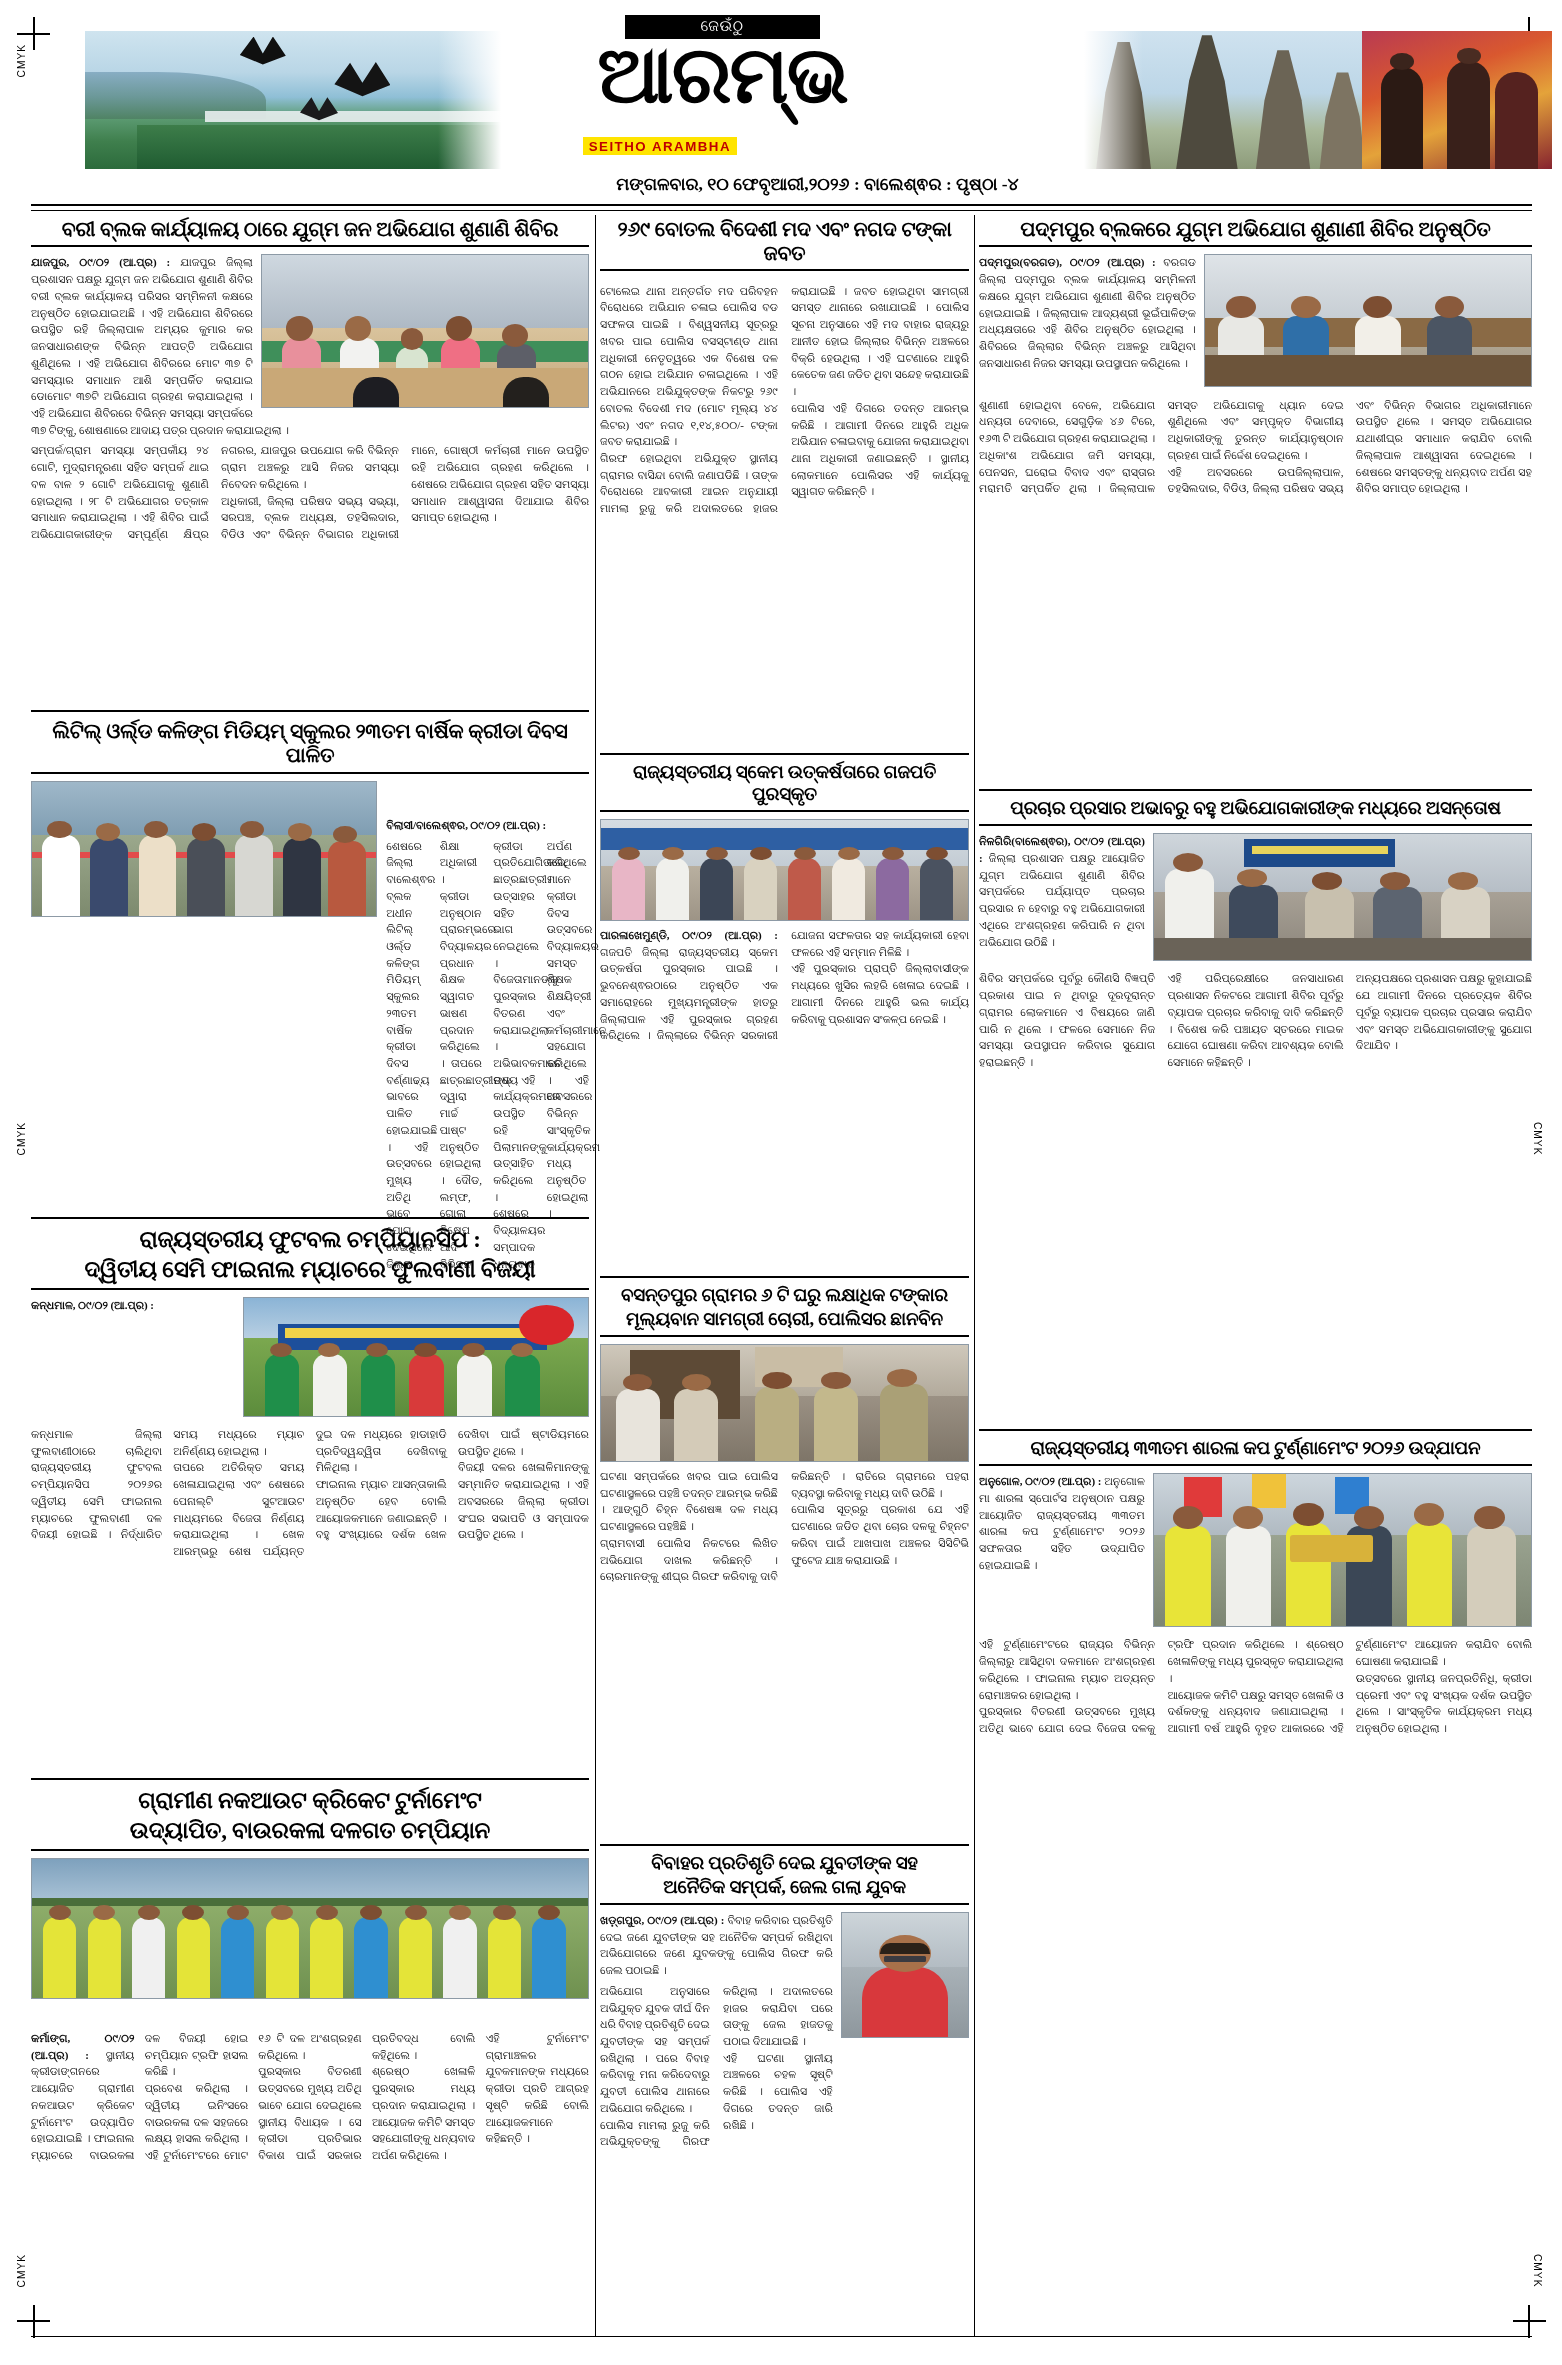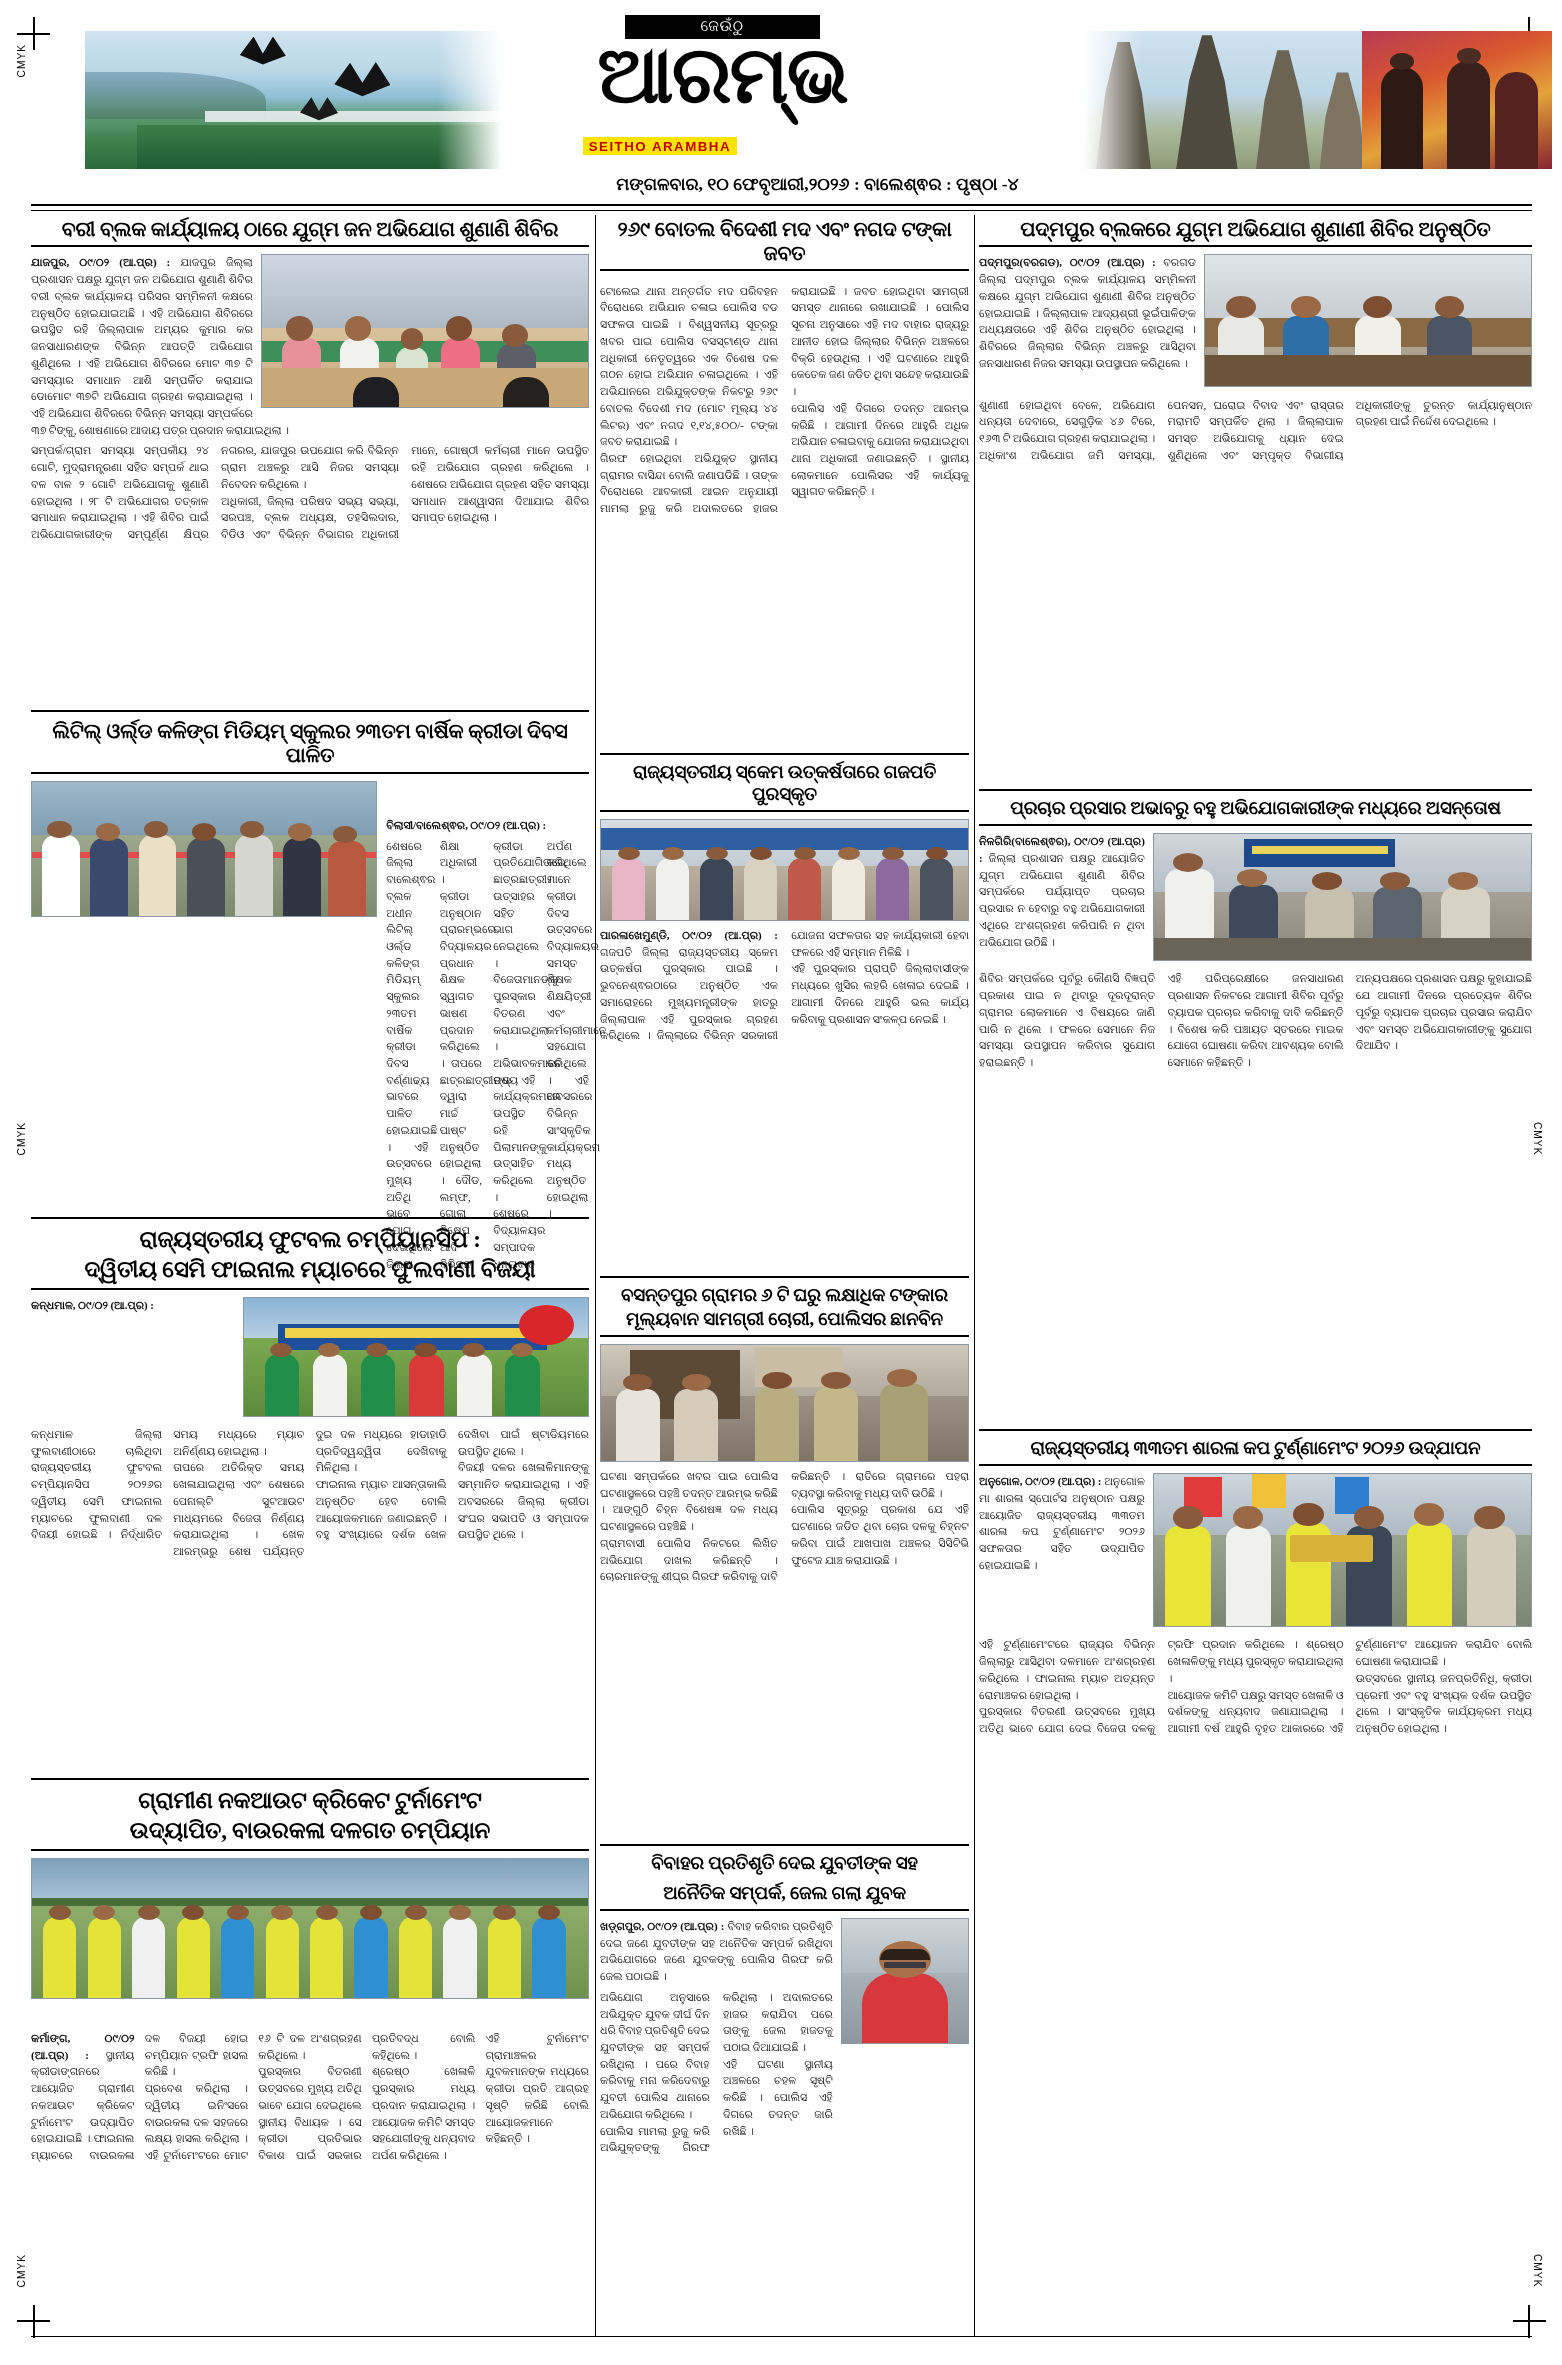--- a/index.html
+++ b/index.html
@@ -425,21 +425,21 @@
       <p>ଘଟଣା ସମ୍ପର୍କରେ ଖବର ପାଇ ପୋଲିସ ଘଟଣାସ୍ଥଳରେ ପହଞ୍ଚି ତଦନ୍ତ ଆରମ୍ଭ କରିଛି । ଆଙ୍ଗୁଠି ଚିହ୍ନ ବିଶେଷଜ୍ଞ ଦଳ ମଧ୍ୟ ଘଟଣାସ୍ଥଳରେ ପହଞ୍ଚିଛି ।</p>
       <p>ଗ୍ରାମବାସୀ ପୋଲିସ ନିକଟରେ ଲିଖିତ ଅଭିଯୋଗ ଦାଖଲ କରିଛନ୍ତି । ଚୋରମାନଙ୍କୁ ଶୀଘ୍ର ଗିରଫ କରିବାକୁ ଦାବି କରିଛନ୍ତି । ରାତିରେ ଗ୍ରାମରେ ପହରା ବ୍ୟବସ୍ଥା କରିବାକୁ ମଧ୍ୟ ଦାବି ଉଠିଛି ।</p>
       <p>ପୋଲିସ ସୂତ୍ରରୁ ପ୍ରକାଶ ଯେ ଏହି ଘଟଣାରେ ଜଡିତ ଥିବା ଚୋର ଦଳକୁ ଚିହ୍ନଟ କରିବା ପାଇଁ ଆଖପାଖ ଅଞ୍ଚଳର ସିସିଟିଭି ଫୁଟେଜ ଯାଞ୍ଚ କରାଯାଉଛି ।</p>
     </div>
   </div>
 
   <div class="col c2" style="top:1844px;">
     <hr class="hr-bold">
     <div class="spacer14"></div>
     <div class="headline h-md">ବିବାହର ପ୍ରତିଶୃତି ଦେଇ ଯୁବତୀଙ୍କ ସହ</div>
-    <div class="headline h-md" style="margin-top:8px;">ଅନୈତିକ ସମ୍ପର୍କ, ଜେଲ ଗଲା ଯୁବକ</div>
+    <div class="headline h-md" style="margin-top:2px;">ଅନୈତିକ ସମ୍ପର୍କ, ଜେଲ ଗଲା ଯୁବକ</div>
     <div class="spacer8"></div>
     <hr class="hr-bold">
     <div class="spacer14"></div>
 
     <div class="body" style="overflow:hidden;">
       <div class="photo" style="width:128px;height:126px;float:right;margin:0 0 5.1px 8.2px;">
         <div class="sky" style="background:linear-gradient(180deg,#cdd5da,#b3bcc3);height:44%;"></div>
         <div class="floor" style="background:linear-gradient(180deg,#a9b2b8,#8e979d);height:56%;"></div>
         <div class="ph-person" style="left:16%;width:68%;height:56%;background:#d8383c;border-radius:31px 31px 0 0;"></div>
         <div class="ph-head" style="left:29%;bottom:52%;width:42%;height:30%;background:#a8714a;"></div>
@@ -478,20 +478,21 @@
         <div class="ph-head" style="left:70.5%;bottom:52%;width:9%;height:17%;background:#8a5a3c;"></div>
         <div class="ph-band" style="left:0;bottom:0;width:100%;height:24%;background:#6c543a;"></div>
       </div>
       <p><span class="dateline">ପଦ୍ମପୁର(ବରଗଡ), ୦୯/୦୨ (ଆ.ପ୍ର) :</span>
       <span>ବରଗଡ ଜିଲ୍ଲା ପଦ୍ମପୁର ବ୍ଲକ କାର୍ଯ୍ୟାଳୟ ସମ୍ମିଳନୀ କକ୍ଷରେ ଯୁଗ୍ମ ଅଭିଯୋଗ ଶୁଣାଣୀ ଶିବିର ଅନୁଷ୍ଠିତ ହୋଇଯାଇଛି । ଜିଲ୍ଲାପାଳ ଆଦ୍ୟଶ୍ରୀ ଭୂଇଁପାଳିଙ୍କ ଅଧ୍ୟକ୍ଷତାରେ ଏହି ଶିବିର ଅନୁଷ୍ଠିତ ହୋଇଥିଲା । ଶିବିରରେ ଜିଲ୍ଲାର ବିଭିନ୍ନ ଅଞ୍ଚଳରୁ ଆସିଥିବା ଜନସାଧାରଣ ନିଜର ସମସ୍ୟା ଉପସ୍ଥାପନ କରିଥିଲେ ।</span></p>
     </div>
 
     <div class="spacer8"></div>
     <div class="body cols3">
       <p>ଶୁଣାଣୀ ହୋଇଥିବା ବେଳେ, ଅଭିଯୋଗ ଧନ୍ୟତା ଦେବାରେ, ସେଗୁଡ଼ିକ ୪୬ ଟିରେ, ୧୬୩ ଟି ଅଭିଯୋଗ ଗ୍ରହଣ କରାଯାଇଥିଲା । ଅଧିକାଂଶ ଅଭିଯୋଗ ଜମି ସମସ୍ୟା, ପେନସନ, ଘରୋଇ ବିବାଦ ଏବଂ ରାସ୍ତାର ମରାମତି ସମ୍ପର୍କିତ ଥିଲା । ଜିଲ୍ଲାପାଳ ସମସ୍ତ ଅଭିଯୋଗକୁ ଧ୍ୟାନ ଦେଇ ଶୁଣିଥିଲେ ଏବଂ ସମ୍ପୃକ୍ତ ବିଭାଗୀୟ ଅଧିକାରୀଙ୍କୁ ତୁରନ୍ତ କାର୍ଯ୍ୟାନୁଷ୍ଠାନ ଗ୍ରହଣ ପାଇଁ ନିର୍ଦ୍ଦେଶ ଦେଇଥିଲେ ।</p>
+      <p>ଏହି ଅବସରରେ ଉପଜିଲ୍ଲାପାଳ, ତହସିଲଦାର, ବିଡିଓ, ଜିଲ୍ଲା ପରିଷଦ ସଭ୍ୟ ଏବଂ ବିଭିନ୍ନ ବିଭାଗର ଅଧିକାରୀମାନେ ଉପସ୍ଥିତ ଥିଲେ । ସମସ୍ତ ଅଭିଯୋଗର ଯଥାଶୀଘ୍ର ସମାଧାନ କରାଯିବ ବୋଲି ଜିଲ୍ଲାପାଳ ଆଶ୍ୱାସନା ଦେଇଥିଲେ । ଶେଷରେ ସମସ୍ତଙ୍କୁ ଧନ୍ୟବାଦ ଅର୍ପଣ ସହ ଶିବିର ସମାପ୍ତ ହୋଇଥିଲା ।</p>
     </div>
   </div>
 
   <div class="col c3" style="top:789px;">
     <hr class="hr-bold">
     <div class="spacer14"></div>
     <div class="headline h-md">ପ୍ରଚାର ପ୍ରସାର ଅଭାବରୁ ବହୁ ଅଭିଯୋଗକାରୀଙ୍କ ମଧ୍ୟରେ ଅସନ୍ତୋଷ</div>
     <div class="spacer8"></div>
     <hr class="hr-bold">
     <div class="spacer14"></div>

